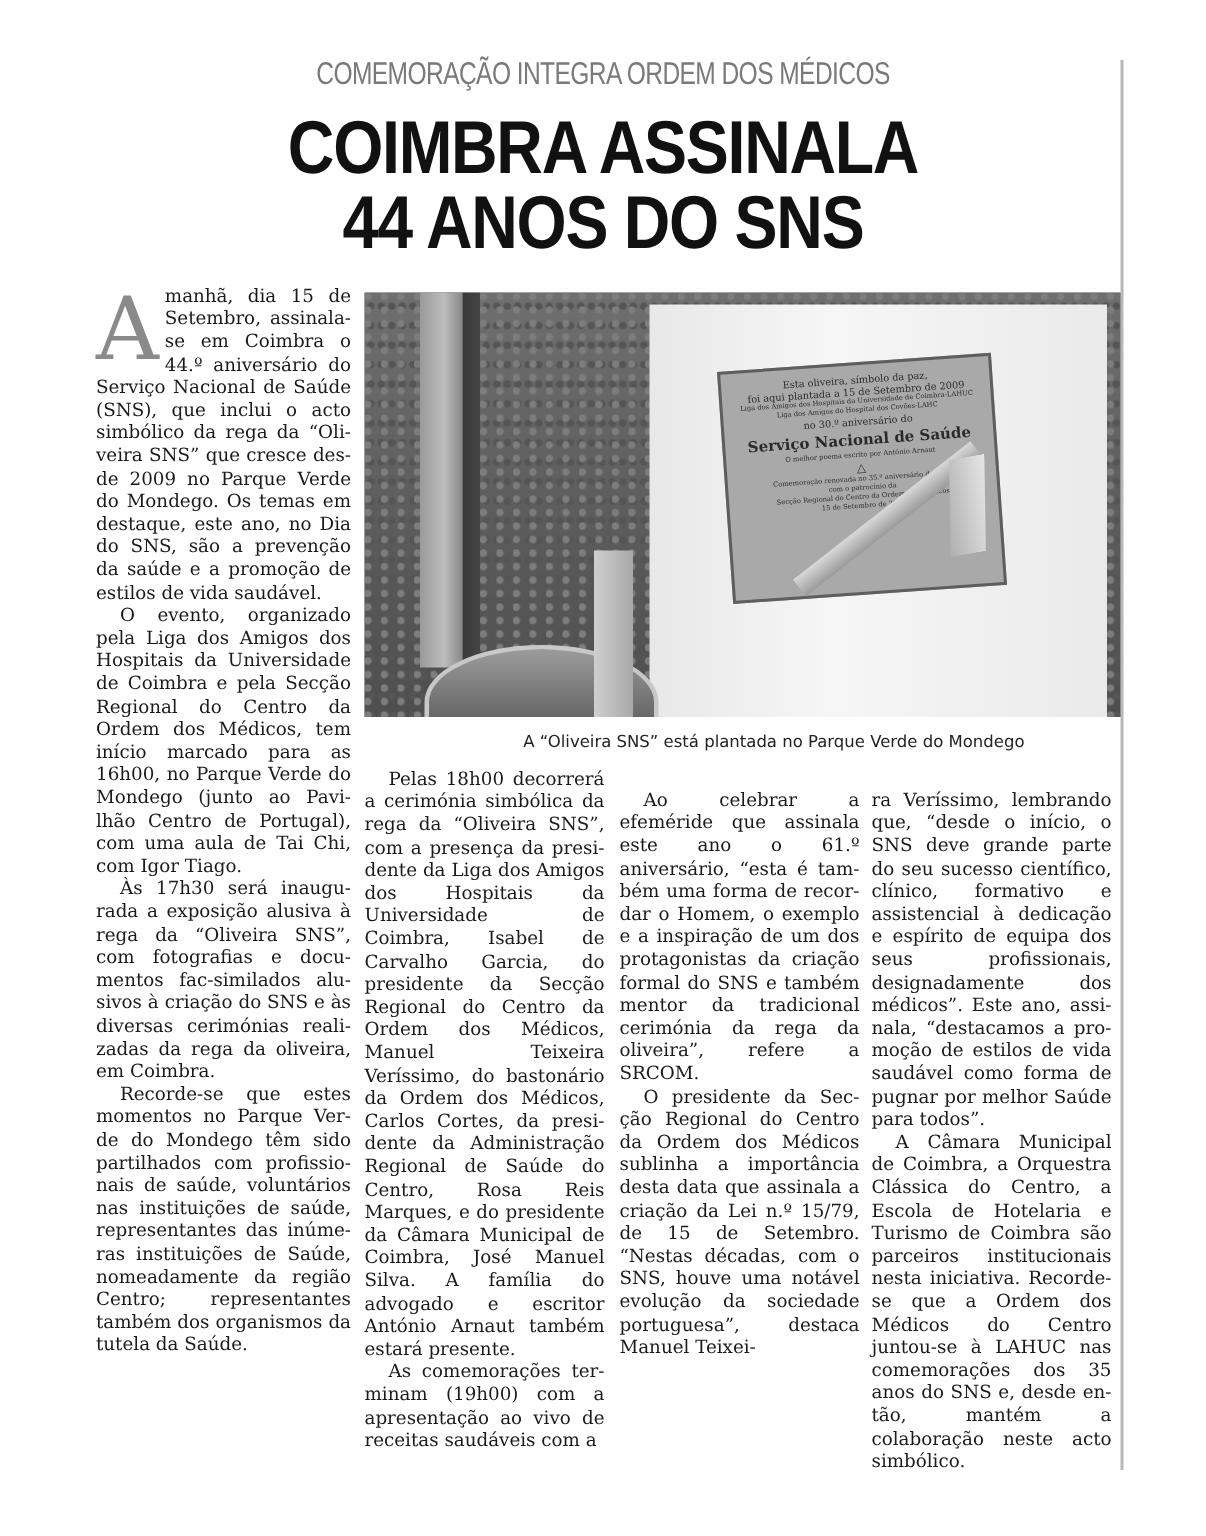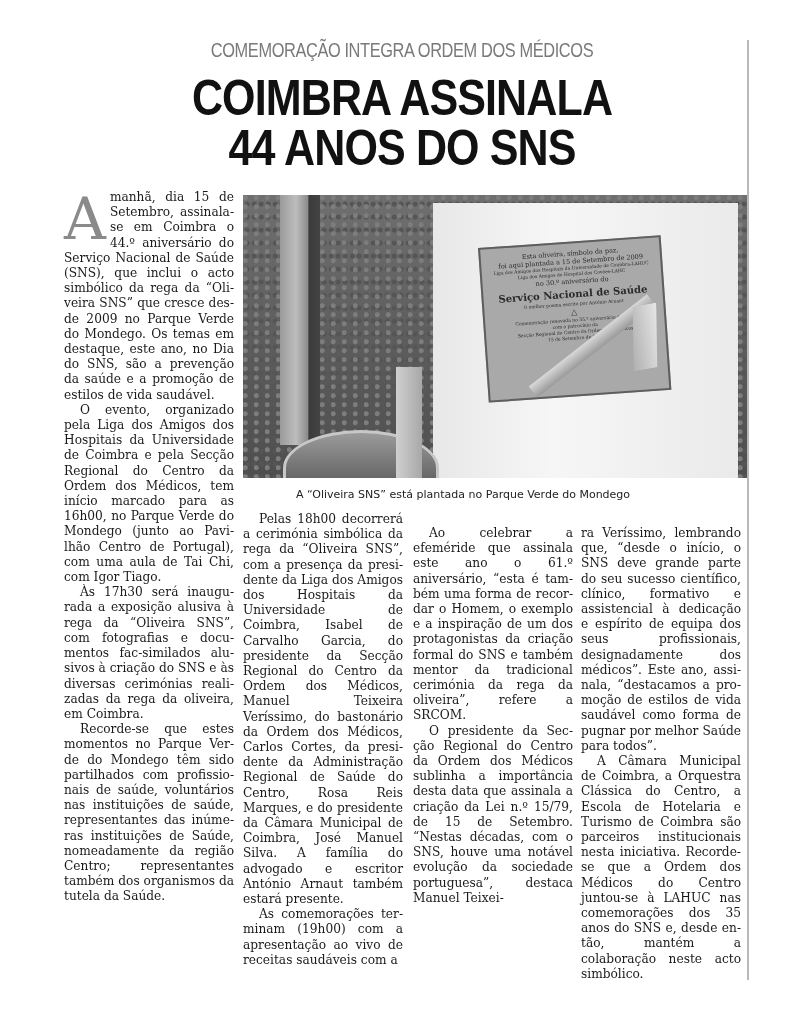--- a/index.html
+++ b/index.html
@@ -11,21 +11,21 @@
   .vrule { position:absolute; left:747px; top:40px; width:2px; height:940px; background:#b8b8b8; }
   .col { position:absolute; font-size:12.2px; line-height:15.2px; text-align:justify; hyphens:manual; }
   .col p { margin:0; text-indent:16px; }
   .col p.noind { text-indent:0; }
   .c1 { left:64px; top:190px; width:170px; }
   .c2 { left:243px; top:512px; width:160px; }
   .c3 { left:413px; top:526px; width:160px; }
   .c4 { left:581px; top:526px; width:160px; }
   .dropcap { float:left; font-family:"DejaVu Serif", serif; font-size:58px; line-height:46px; color:#8a8a8a; margin:2px 4px 0 0; padding-top:4px; }
   .photo { position:absolute; left:243px; top:195px; width:504px; height:283px; background:#6a6a6a; overflow:hidden; }
-  .caption { position:absolute; left:243px; top:488px; width:440px; text-align:center; font-family:"DejaVu Sans", sans-serif; font-size:11px; color:#222; }
+  .caption { position:absolute; left:243px; top:488px; width:440px; text-align:right; font-family:"DejaVu Sans", sans-serif; font-size:11px; color:#222; }
   .grass { position:absolute; inset:0; background:
       radial-gradient(circle at 20% 30%, #7d7d7d 0 2px, transparent 3px),
       radial-gradient(circle at 60% 70%, #555 0 2px, transparent 3px),
       linear-gradient(180deg, #6f6f6f 0%, #5a5a5a 60%, #4e4e4e 100%);
       background-size: 11px 9px, 7px 13px, 100% 100%; }
   .trunk { position:absolute; left:37px; top:0; width:40px; height:250px; background:linear-gradient(90deg,#9a9a9a,#bdbdbd 40%,#8a8a8a 70%,#3a3a3a 72%,#444 100%); }
   .board { position:absolute; left:190px; top:8px; width:305px; height:283px; background:linear-gradient(90deg,#e8e8e8,#f6f6f6 40%,#eaeaea); }
   .plaque { position:absolute; left:235px; top:53px; width:183px; height:155px; background:#a9a9a9; border:2px solid #5e5e5e; transform:rotate(-4deg); transform-origin:left top; font-family:"DejaVu Serif", serif; color:#2a2a2a; text-align:center; padding-top:6px; box-sizing:border-box; }
   .plaque .l1 { font-size:6.5px; line-height:8px; }
   .plaque .l2 { font-size:4.5px; line-height:6px; }

